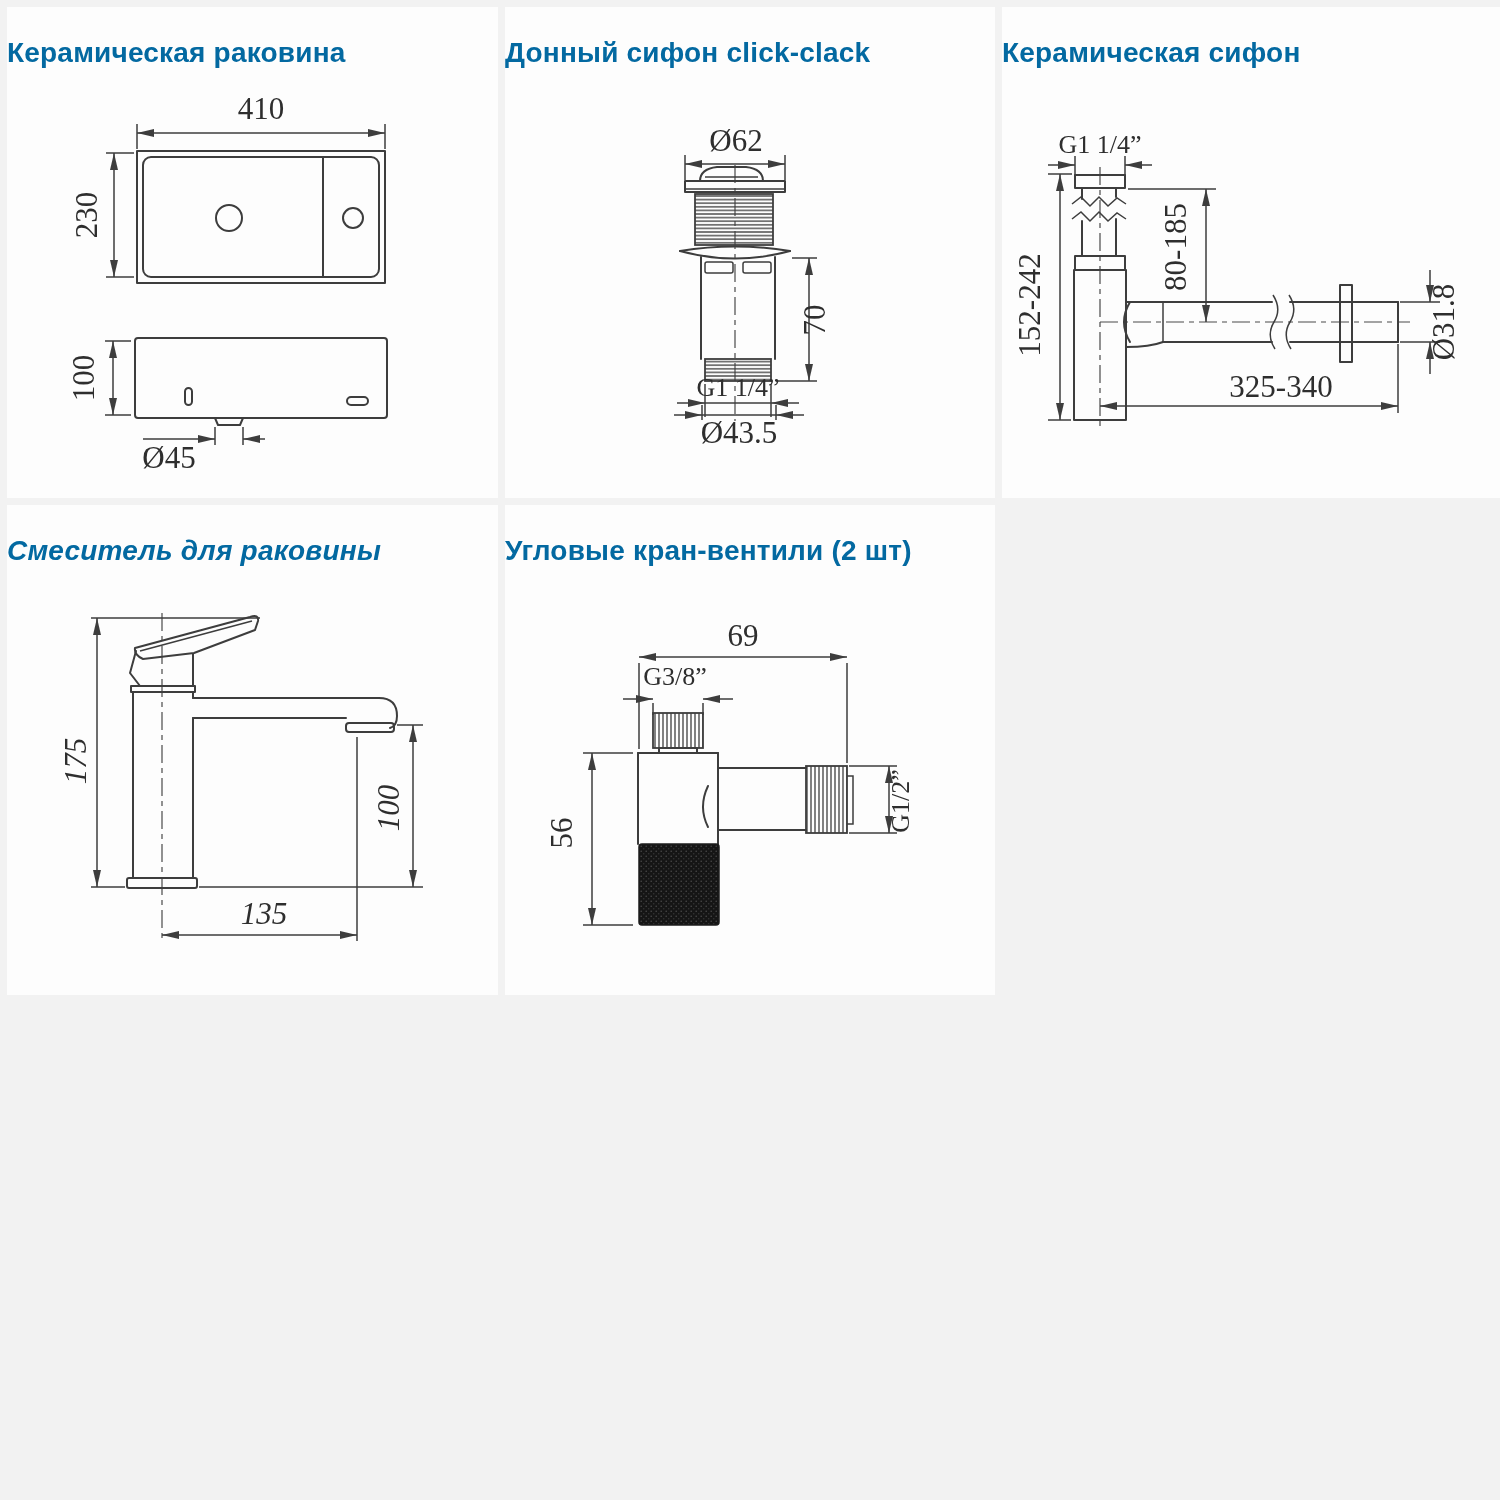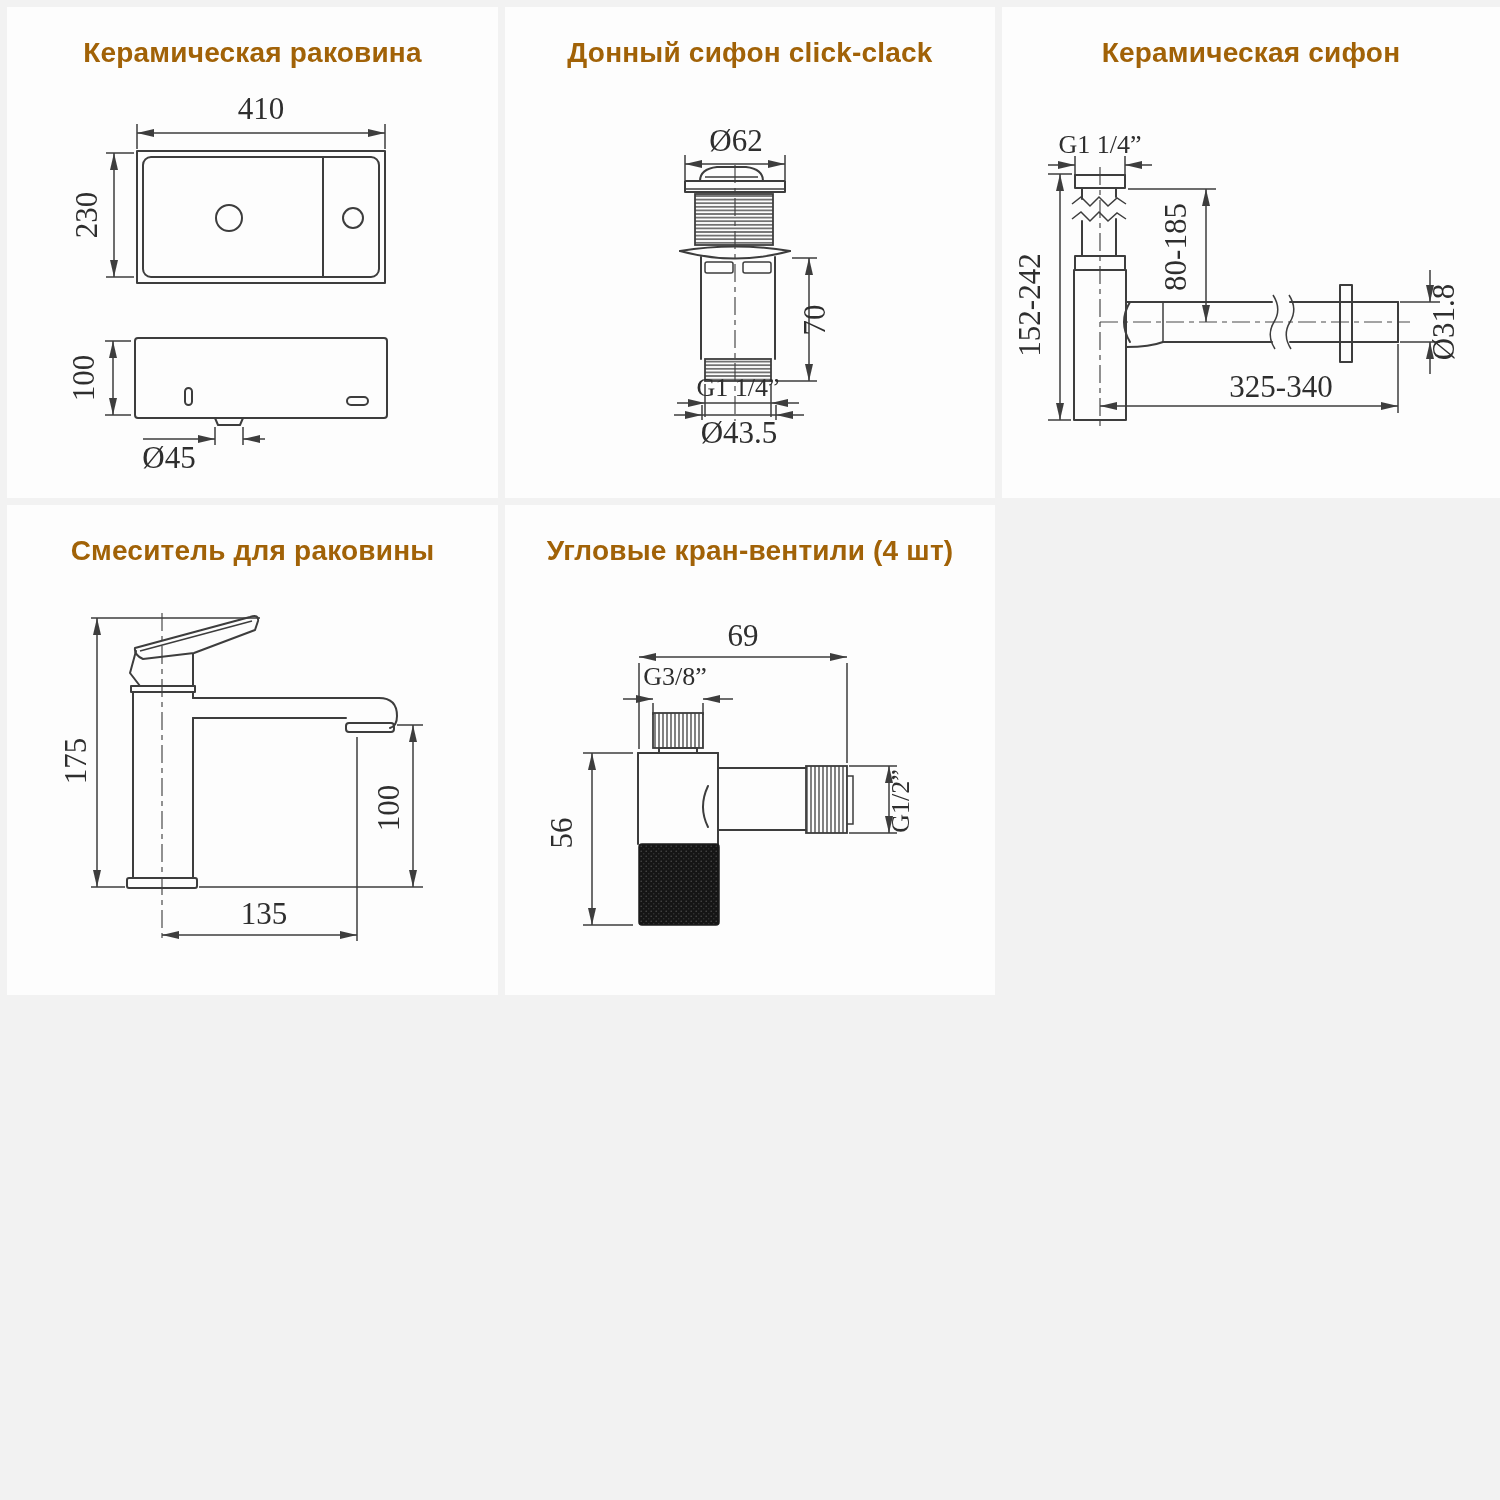--- a/index.html
+++ b/index.html
@@ -9,26 +9,26 @@
     font-family:"Liberation Sans", sans-serif;
     position:relative;overflow:hidden;
   }
   .panel{
     position:absolute;
     background:#fdfdfd;
   }
   #p1{left:7px;top:7px;width:491px;height:491px;}
   #p2{left:505px;top:7px;width:490px;height:491px;}
   #p3{left:1002px;top:7px;width:498px;height:491px;}
-  #p4{left:7px;top:505px;width:491px;height:490px;}
+  #p4{left:7px;top:505px;width:491px;height:490px;font-style:italic;}
   #p5{left:505px;top:505px;width:490px;height:490px;}
   .panel-title{
     position:absolute;left:0;top:30px;width:100%;
-    text-align:center;
-    font-size:28px;font-weight:700;color:#a16207;
+    text-align:left;
+    font-size:28px;font-weight:700;color:#0369a1;
     letter-spacing:.2px;
     white-space:nowrap;
   }
   svg.draw{position:absolute;left:0;top:0;width:100%;height:100%;}
   .o{fill:none;stroke:#3d3d3d;stroke-width:2;stroke-linejoin:round;stroke-linecap:round;}
   .t{fill:none;stroke:#3d3d3d;stroke-width:1.5;}
   .d{fill:none;stroke:#3d3d3d;stroke-width:1.5;}
   .cl{fill:none;stroke:#4a4a4a;stroke-width:1.2;stroke-dasharray:18 5 5 5;}
   svg text{fill:#2e2e2e;font-family:"Liberation Serif","DejaVu Serif",serif;}
   .num{font-size:31px;}
@@ -245,21 +245,21 @@
     <line class="d" x1="406" y1="220" x2="406" y2="382" marker-start="url(#arr)" marker-end="url(#arr)"></line>
     <text class="num" text-anchor="middle" x="392" y="303" transform="rotate(-90 392 303)">100</text>
 
     <line class="d" x1="350" y1="232" x2="350" y2="436"></line>
     <line class="d" x1="155" y1="430" x2="350" y2="430" marker-start="url(#arr)" marker-end="url(#arr)"></line>
     <text class="num" x="257" y="419" text-anchor="middle">135</text>
   </svg>
 </div>
 
 <div class="panel" id="p5">
-  <div class="panel-title">Угловые кран-вентили (4 шт)</div>
+  <div class="panel-title">Угловые кран-вентили (2 шт)</div>
   <svg class="draw" viewBox="0 0 490 490">
 
     <text class="num" x="238" y="141" text-anchor="middle">69</text>
     <line class="d" x1="134" y1="152" x2="342" y2="152" marker-start="url(#arr)" marker-end="url(#arr)"></line>
     <line class="d" x1="134" y1="158" x2="134" y2="244"></line>
     <line class="d" x1="342" y1="158" x2="342" y2="258"></line>
 
     <text class="thr" x="170" y="180" text-anchor="middle">G3/8”</text>
     <line class="d" x1="118" y1="194" x2="148" y2="194" marker-end="url(#arr)"></line>
     <line class="d" x1="228" y1="194" x2="198" y2="194" marker-end="url(#arr)"></line>

